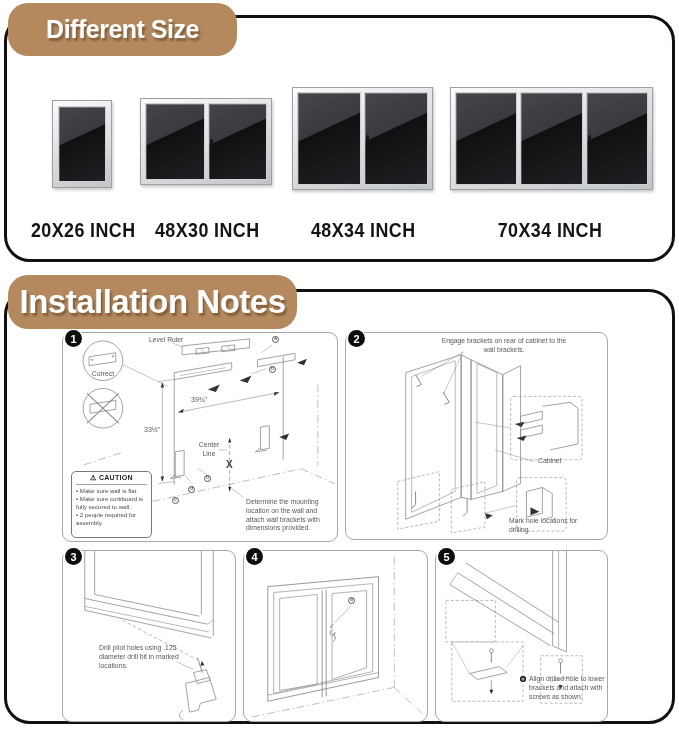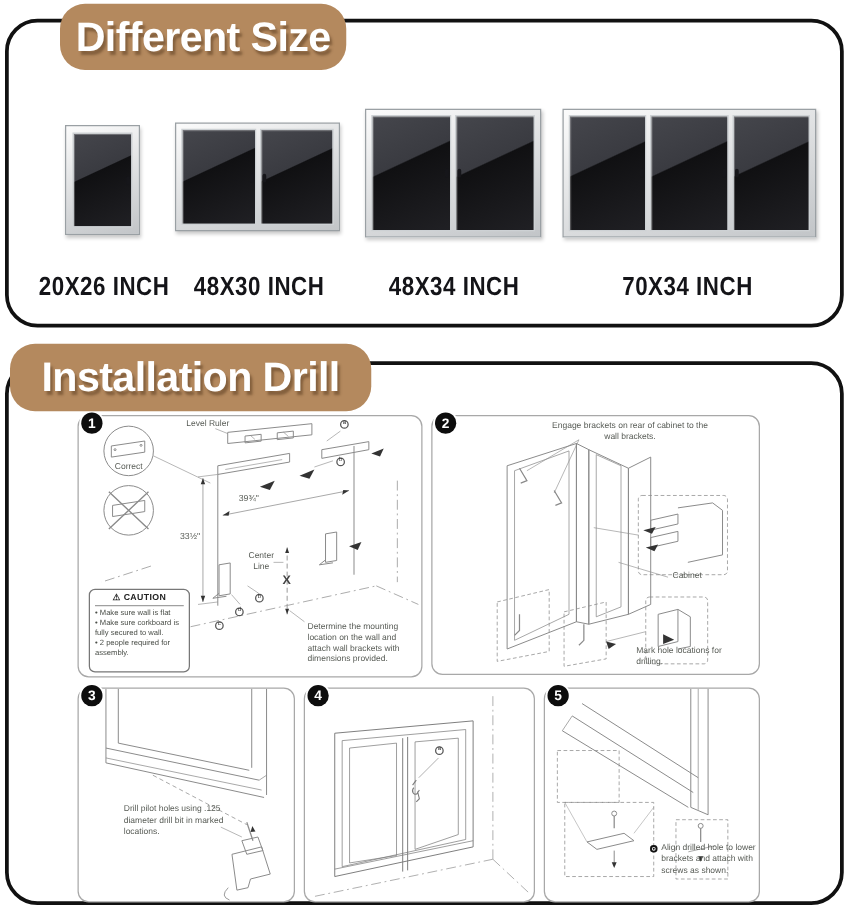--- a/index.html
+++ b/index.html
@@ -10,21 +10,21 @@
   }
   .section-box { position:absolute; border:3px solid #111; border-radius:26px; background:#fff; }
   #box1 { left:4px; top:15px; width:671px; height:247px; }
   #box2 { left:4px; top:289px; width:671px; height:435px; }
 
   .badge {
     position:absolute; background:#b4895e; border-radius:20px; color:#fff;
     font-weight:bold; display:flex; align-items:center; justify-content:center;
     z-index:6; letter-spacing:-0.5px; text-shadow:2px 3px 2px rgba(70,45,20,.45);
   }
-  #badge1 { left:8px; top:3px;   width:229px; height:53px; font-size:33px;margin-left:40px; }
+  #badge1 { left:8px; top:3px;   width:229px; height:53px; font-size:25px; }
   #badge2 { left:8px; top:275px; width:289px; height:54px; font-size:33px; }
 
   
   .board {
     position:absolute; background:linear-gradient(160deg,#fbfbfb,#c2c5c8);
     border:1px solid #9aa0a4; box-shadow:1px 2px 3px rgba(0,0,0,.22);
     padding:4px; display:flex; gap:3px;
   }
   .door {
     flex:1; position:relative; border:1px solid #cdd1d4;
@@ -127,21 +127,21 @@
       <span class="lock l"></span>
     </div>
 </div>
 
 <div class="size-label" id="label1">20X26 INCH</div>
 <div class="size-label" id="label2">48X30 INCH</div>
 <div class="size-label" id="label3">48X34 INCH</div>
 <div class="size-label" id="label4">70X34 INCH</div>
 
 <div class="section-box" id="box2"></div>
-<div class="badge" id="badge2">Installation Drill</div>
+<div class="badge" id="badge2">Installation Notes</div>
 
 <div class="panel" id="p1">
   <div class="num">1</div>
   <svg class="art" viewBox="0 0 276 210">
     <g stroke="#8a8a8a" stroke-width="0.8" fill="none">
       <circle cx="40" cy="28" r="20"></circle>
       <path d="M26,24 l27,-4 v9 l-27,4 z"></path>
       <circle cx="29" cy="27" r="0.8"></circle>
         <circle cx="50" cy="23.5" r="0.8"></circle>
       <circle cx="40" cy="76" r="20"></circle>

